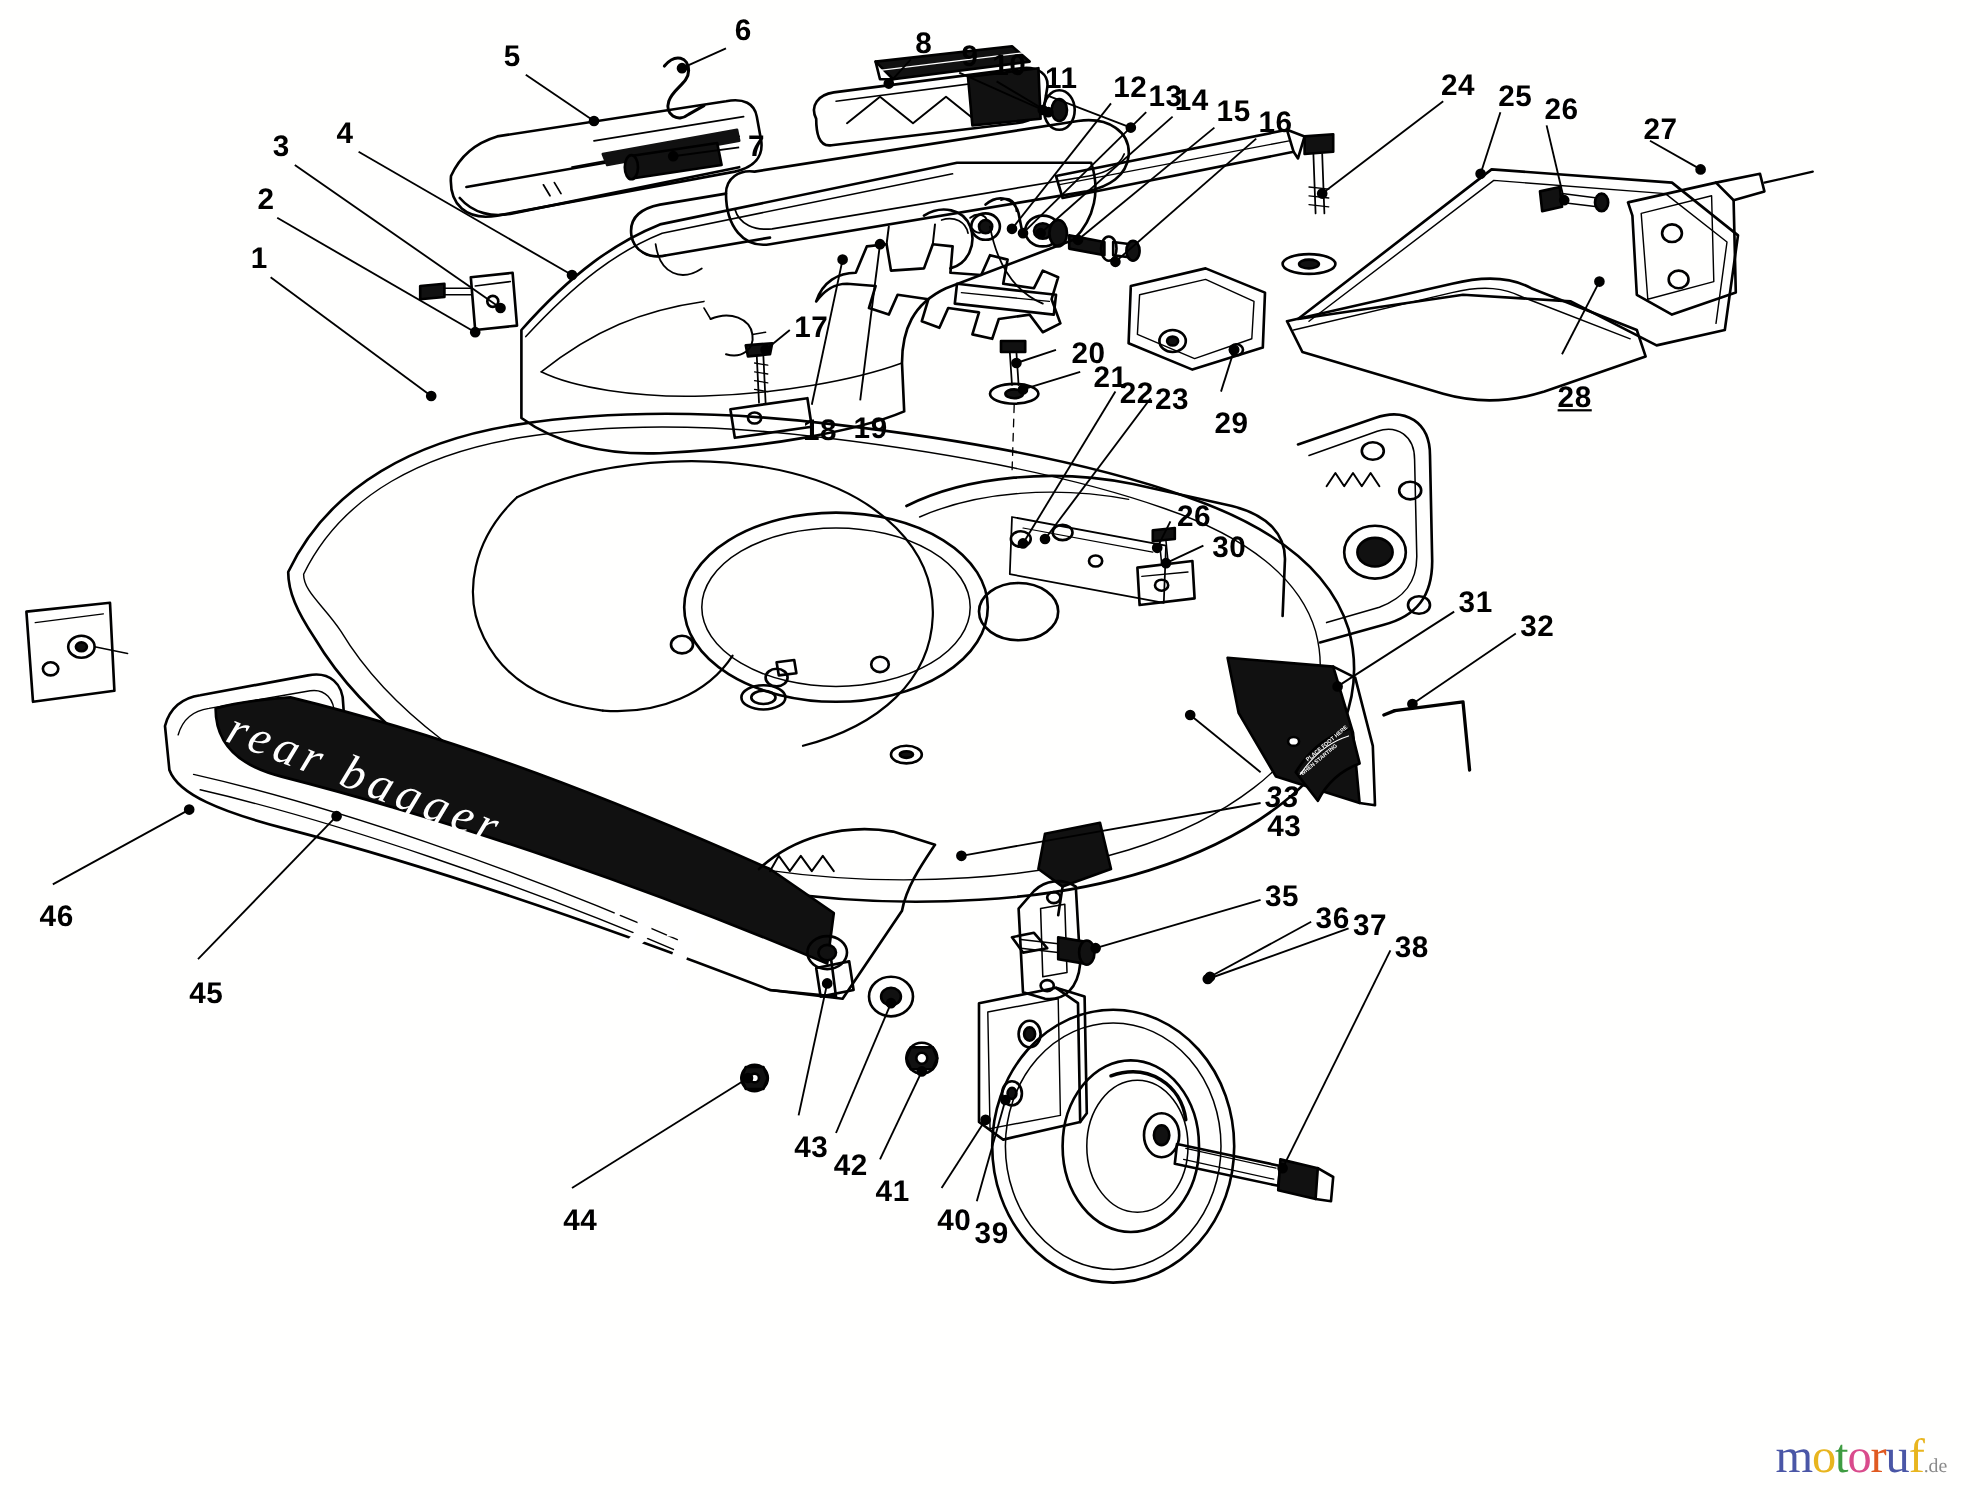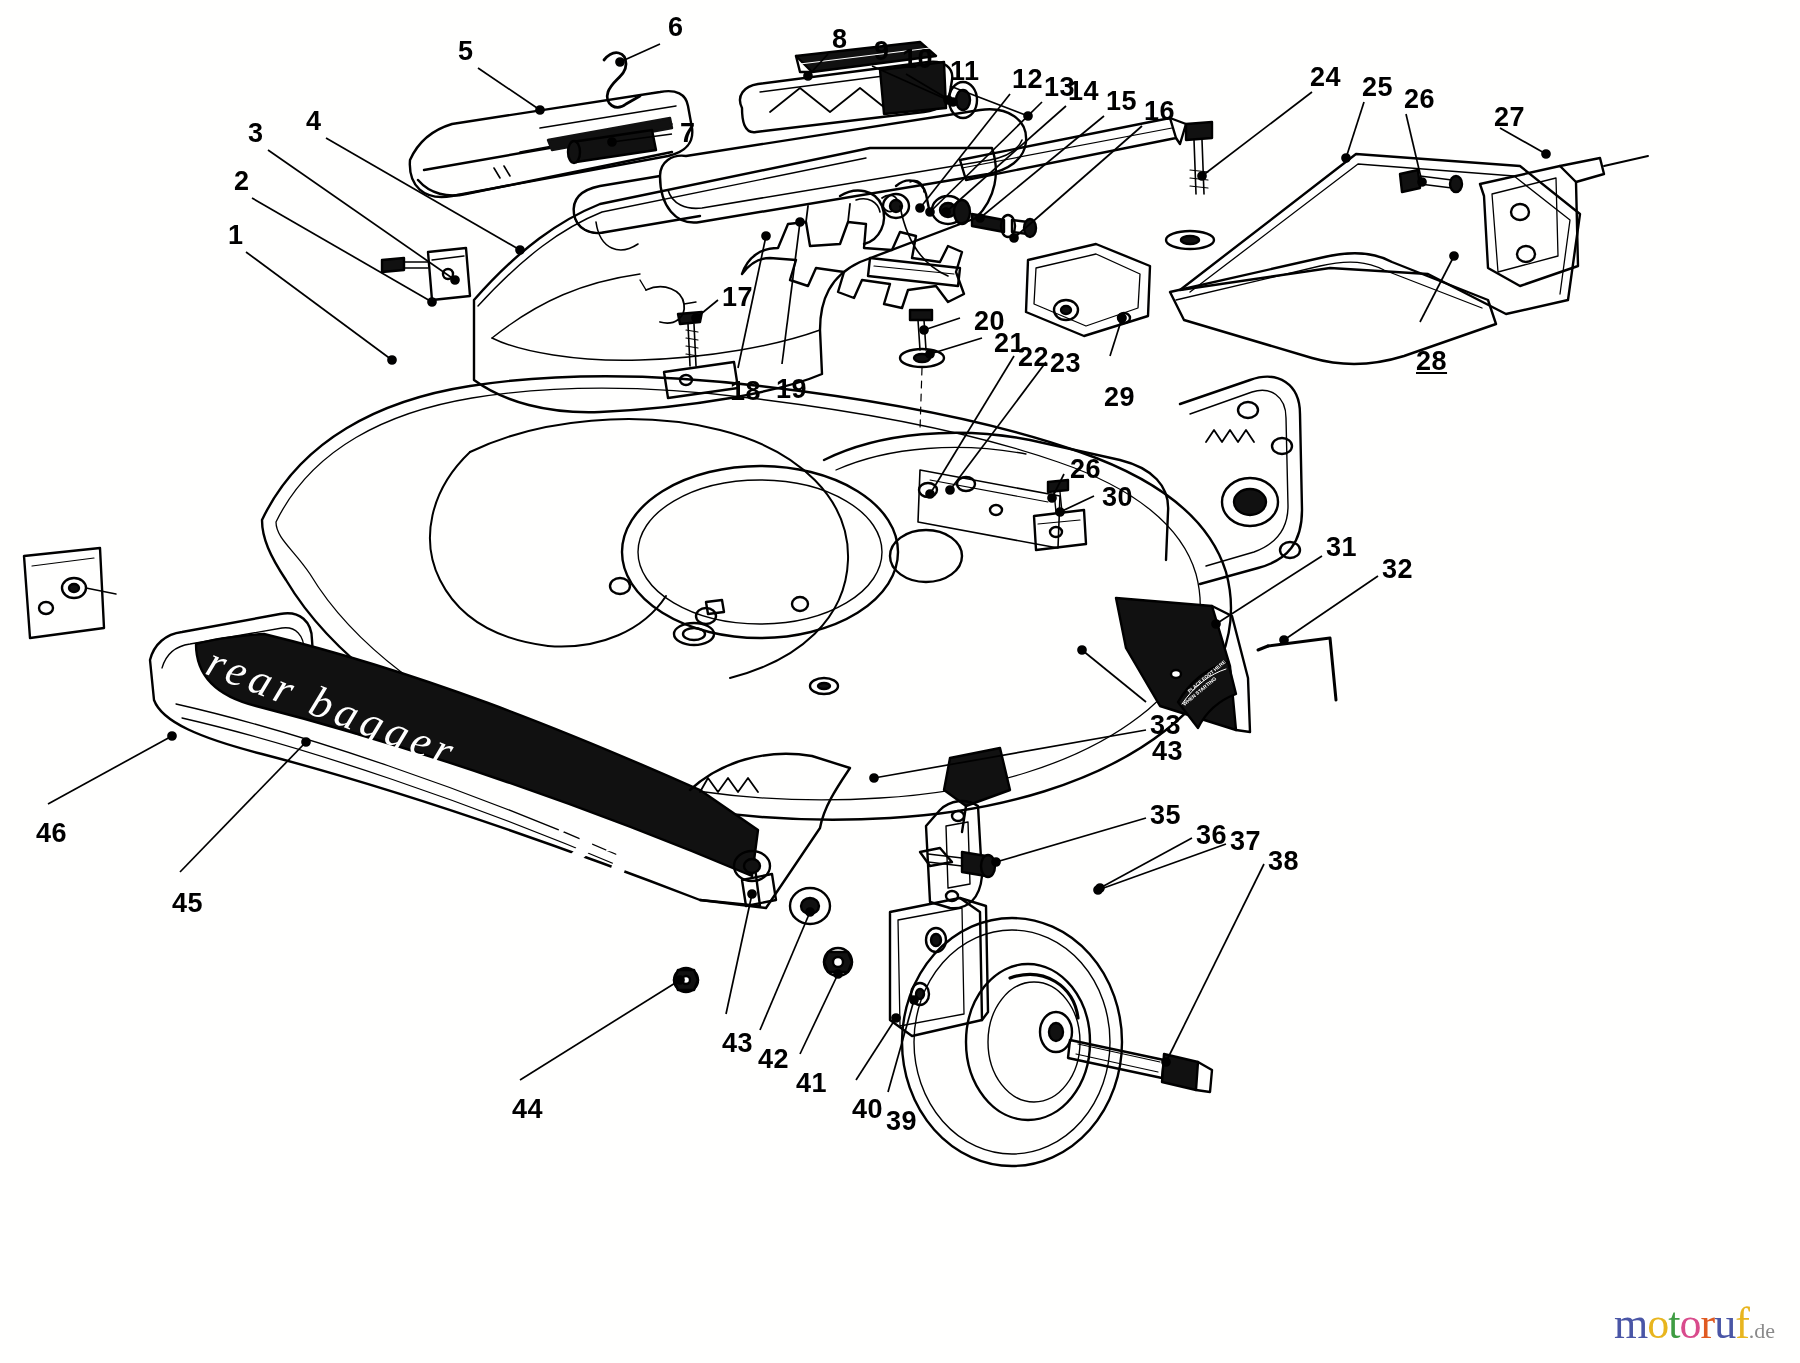--- a/index.html
+++ b/index.html
@@ -6,21 +6,21 @@
   body{width:1800px;height:1363px;position:relative;overflow:hidden;
        font-family:"Liberation Sans",sans-serif;}
   #sheet{position:absolute;inset:0;background:#fffffe;}
   svg.layer{position:absolute;left:0;top:0;width:1800px;height:1363px;overflow:visible;}
   .callout{position:absolute;font-family:"Liberation Sans",sans-serif;
     font-weight:700;font-size:27px;color:#000;letter-spacing:.5px;
     white-space:nowrap;line-height:1;}
   .wm{position:absolute;left:1614px;top:1302px;font-family:"Liberation Serif",serif;
       font-size:44px;letter-spacing:-1px;line-height:1;white-space:nowrap;}
   .wm span{display:inline-block;}
-  .wm .dot{font-size:22px;color:#8a8a8a;letter-spacing:0;}
+  .wm .dot{font-size:18px;color:#8a8a8a;letter-spacing:0;}
   .decal-text{position:absolute;color:#fff;font-family:"Liberation Serif",serif;
       font-style:italic;white-space:nowrap;pointer-events:none;}
   .lbl-micro{position:absolute;color:#fff;font-size:5px;font-weight:700;
       font-family:"Liberation Sans",sans-serif;white-space:nowrap;line-height:5.5px;}
 </style>
 </head>
 <body>
 
 <div id="sheet">
 
@@ -444,26 +444,26 @@
       <div class="callout" style="left: 776px; top: 376px;">19</div>
       <div class="callout" style="left: 974px; top: 308px;">20</div>
       <div class="callout" style="left: 994px; top: 330px;">21</div>
       <div class="callout" style="left: 1018px; top: 344px;">22</div>
       <div class="callout" style="left: 1050px; top: 350px;">23</div>
       <div class="callout" style="left: 1310px; top: 64px;">24</div>
       <div class="callout" style="left: 1362px; top: 74px;">25</div>
       <div class="callout" style="left: 1404px; top: 86px;">26</div>
       <div class="callout" style="left: 1494px; top: 104px;">27</div>
       <div class="callout" style="left: 1416px; top: 348px; text-decoration: underline;">28</div>
-      <div class="callout" style="left: 1104px; top: 372px; margin-top: 12px;">29</div>
+      <div class="callout" style="left: 1104px; top: 372px;">29</div>
       <div class="callout" style="left: 1070px; top: 456px;">26</div>
       <div class="callout" style="left: 1102px; top: 484px;">30</div>
       <div class="callout" style="left: 1326px; top: 534px;">31</div>
       <div class="callout" style="left: 1382px; top: 556px;">32</div>
-      <div class="callout" style="left: 1150px; top: 712px;">33</div>
+      <div class="callout" style="left: 1150px; top: 712px; font-style: italic;">33</div>
       <div class="callout" style="left: 1152px; top: 738px;">43</div>
       <div class="callout" style="left: 1150px; top: 802px;">35</div>
       <div class="callout" style="left: 1196px; top: 822px;">36</div>
       <div class="callout" style="left: 1230px; top: 828px;">37</div>
       <div class="callout" style="left: 1268px; top: 848px; text-align: center;">38</div>
       <div class="callout" style="left: 886px; top: 1108px;">39</div>
       <div class="callout" style="left: 852px; top: 1096px;">40</div>
       <div class="callout" style="left: 796px; top: 1070px;">41</div>
       <div class="callout" style="left: 758px; top: 1046px; text-align: center;">42</div>
       <div class="callout" style="left: 722px; top: 1030px;">43</div>

